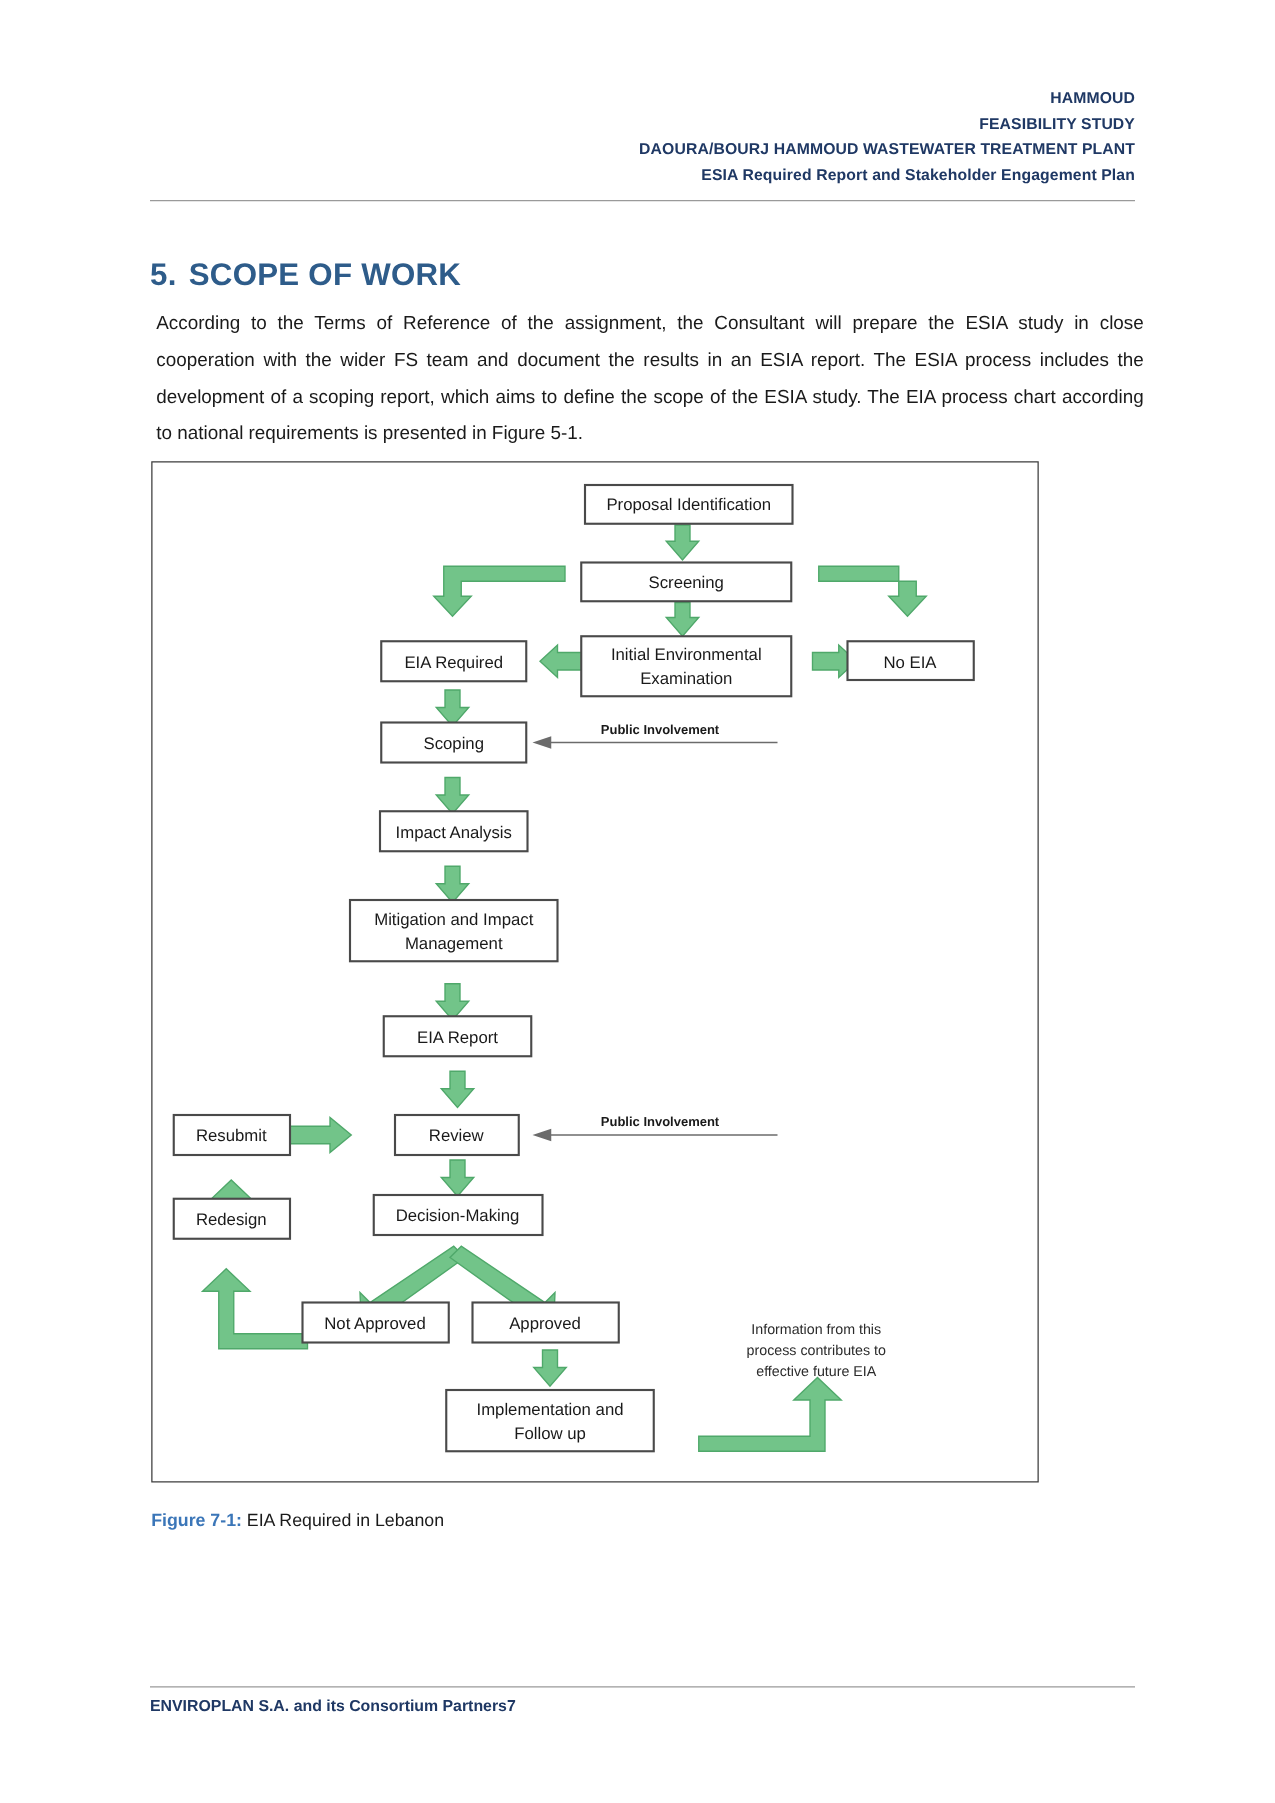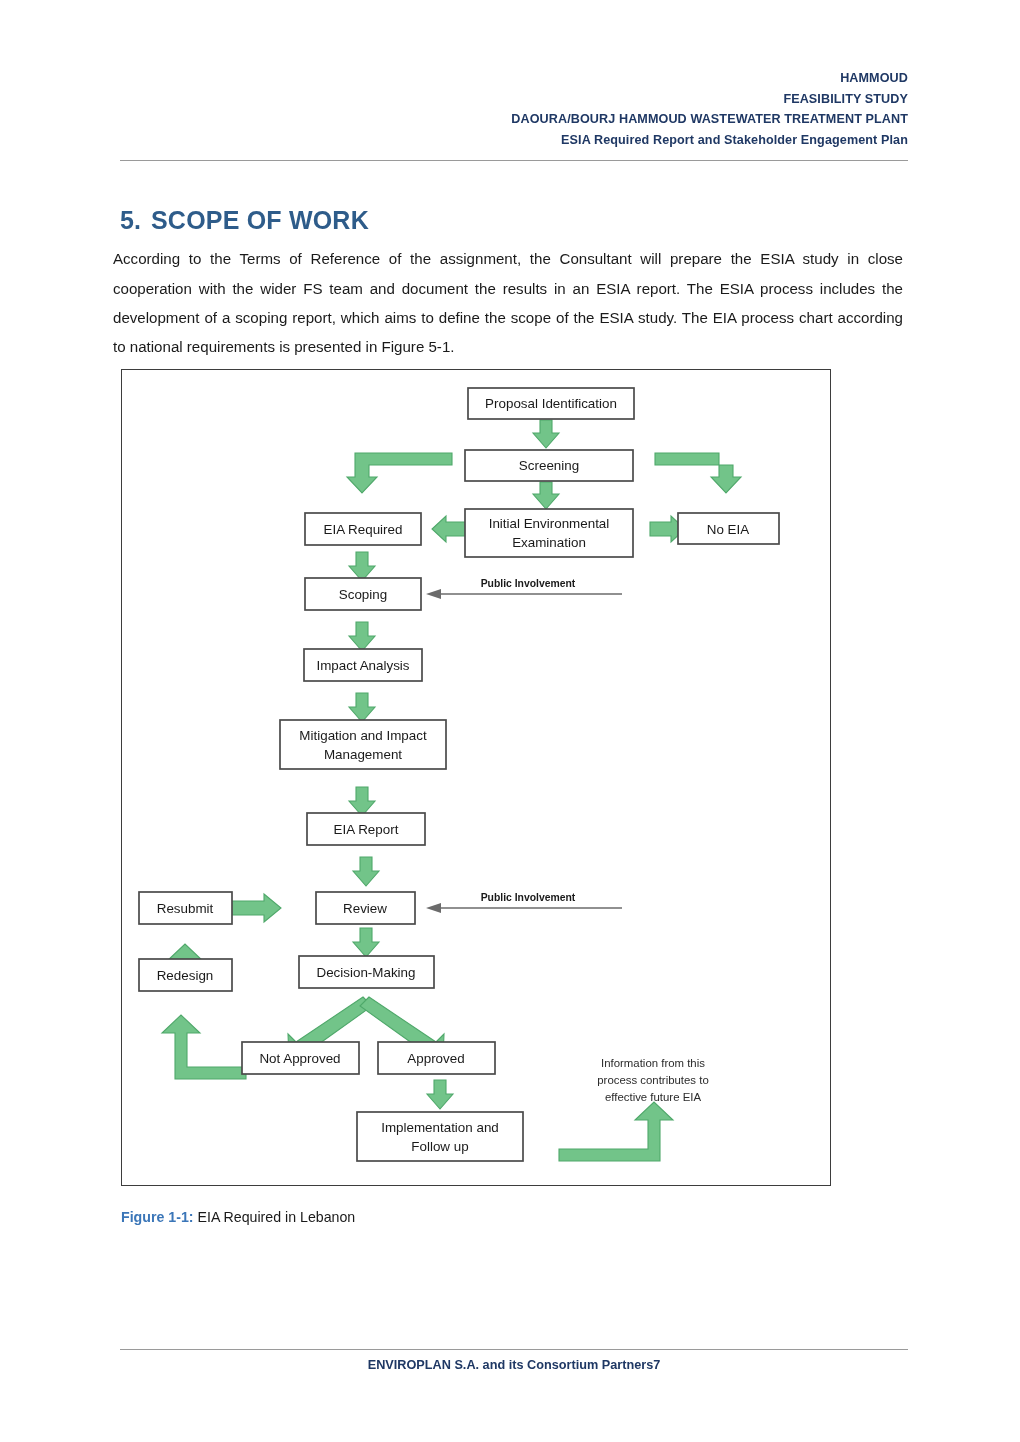--- a/index.html
+++ b/index.html
@@ -34,21 +34,21 @@
     color:#2E5C8A;
     font-weight:bold;
     font-size:25px;
     letter-spacing:.2px;
     white-space:nowrap;
   }
   #section-heading .num { display:inline-block; width:31px; }
 
   
   #body-paragraph {
-    position:absolute; left:113px; top:229px; width:790px;
+    position:absolute; left:125px; top:229px; width:790px;
     color:#1a1a1a;
     font-size:15.1px;
     line-height:29.4px;
     text-align:justify;
     text-justify:inter-word;
   }
 
   
   #figure-frame {
     position:absolute; left:121px; top:369px;
@@ -91,21 +91,21 @@
   #figure-caption .cap-label { color:#3B76B8; font-weight:bold; }
 
   
   #footer-rule {
     position:absolute; left:120px; top:1349px; width:788px; height:0;
     border-top:1.2px solid #9a9a9a;
   }
   #footer {
     position:absolute; left:120px; top:1358px; width:788px;
     color:#1F3864; font-weight:bold; font-size:12.7px;
-    display:flex; justify-content:center; align-items:baseline;
+    display:flex; justify-content:flex-start; align-items:baseline;
   }
 </style>
 </head>
 <body>
 
 <div id="page-header">
   <div class="line">HAMMOUD</div>
   <div class="line">FEASIBILITY STUDY</div>
   <div class="line">DAOURA/BOURJ HAMMOUD WASTEWATER TREATMENT PLANT</div>
   <div class="line">ESIA Required Report and Stakeholder Engagement Plan</div>
@@ -254,19 +254,19 @@
 
     <g>
       <text class="fc-note" x="531" y="697">Information from this</text>
       <text class="fc-note" x="531" y="714">process contributes to</text>
       <text class="fc-note" x="531" y="731">effective future EIA</text>
     </g>
 
   </svg>
 </div>
 
-<div id="figure-caption"><span class="cap-label">Figure 1-1:</span><span> EIA Required in Lebanon</span></div>
+<div id="figure-caption"><span class="cap-label">Figure 7-1:</span><span> EIA Required in Lebanon</span></div>
 
 <div id="footer-rule"></div>
 <div id="footer">
   <span>ENVIROPLAN S.A. and its Consortium Partners</span>
   <span>7</span>
 </div>
 
 </body></html>

